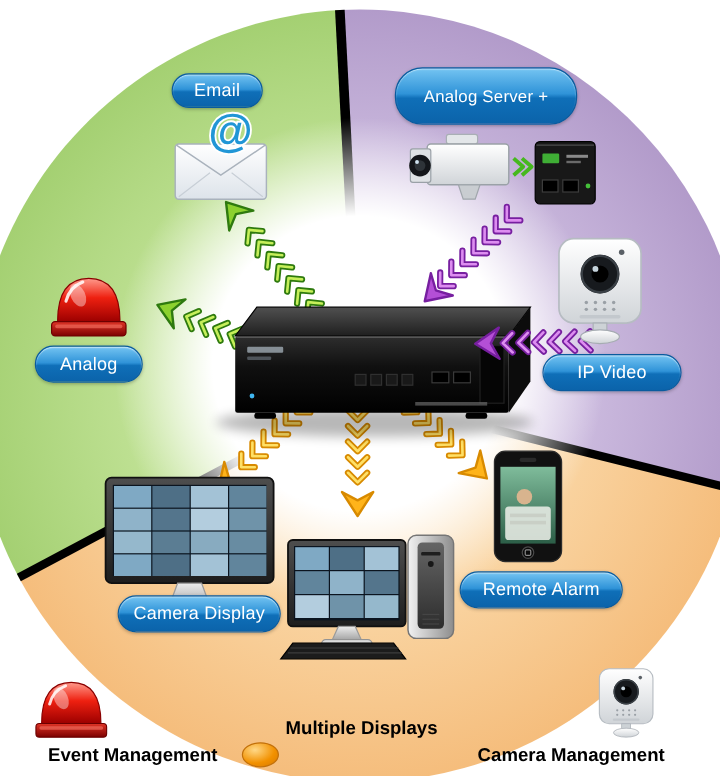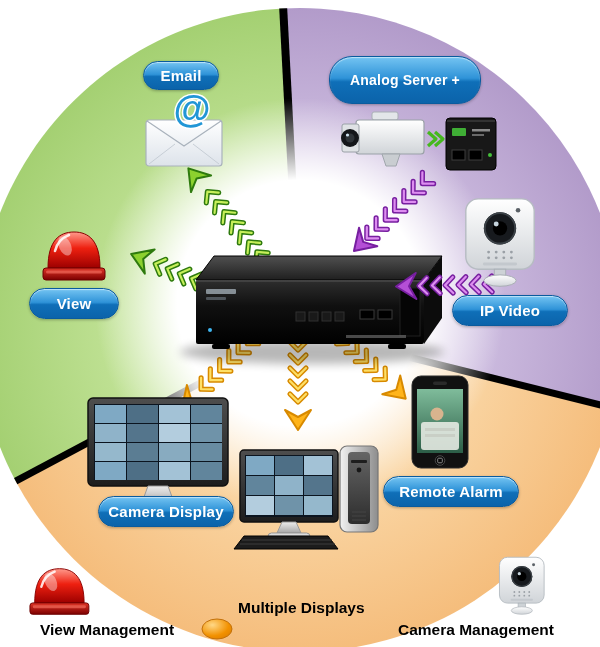--- a/index.html
+++ b/index.html
@@ -1,20 +1,20 @@
 <!DOCTYPE html>
 <html><head>
 <meta charset="utf-8">
 <style>
   html,body{margin:0;padding:0;background:#fff}
   .stage{position:relative;width:600px;height:647px;overflow:hidden;background:#fff;
          font-family:"Liberation Sans",sans-serif}
   .stage>svg{position:absolute;left:0;top:0}
   .pill{position:absolute;display:flex;align-items:center;justify-content:center;text-align:right;
-        color:#fff;font-weight:bold;font-size:15px;letter-spacing:.2px;
+        color:#fff;font-weight:normal;font-size:15px;letter-spacing:.2px;
         background:linear-gradient(180deg,#74c4f2 0%,#2f93d8 46%,#0f6fb8 54%,#0b63aa 100%);
         border-radius:999px;border:1px solid #0a5b9e;
         box-shadow:inset 0 1px 1px rgba(255,255,255,.55),0 1px 3px rgba(0,0,0,.28)}
   .pill.two-line{flex-direction:column;line-height:1.18;font-size:14px;border-radius:23px}
   .legend-label{position:absolute;font-weight:bold;font-size:15.5px;color:#000;white-space:nowrap}
 </style>
 </head>
 <body>
 
 <div class="stage">
@@ -300,21 +300,21 @@
 
     <use href="#alarm-beacon" transform="translate(29,563) scale(0.95)"></use>
     <ellipse cx="217" cy="629" rx="15" ry="10" fill="url(#discG)" stroke="#c2700a" stroke-width="1"></ellipse>
     <use href="#cube-cam" transform="translate(497,556) scale(0.62)"></use>
   </svg>
 
   <div class="pill" style="left:143px;top:61px;width:74px;height:27px">Email</div>
   <div class="pill two-line" style="left:329px;top:56px;width:150px;height:46px">
     <span>Analog Server +</span>
   </div>
-  <div class="pill" style="left:29px;top:288px;width:88px;height:29px">View</div>
+  <div class="pill" style="left:29px;top:288px;width:88px;height:29px">Analog</div>
   <div class="pill" style="left:452px;top:295px;width:114px;height:29px">IP Video</div>
   <div class="pill" style="left:98px;top:496px;width:134px;height:29px">Camera Display</div>
   <div class="pill" style="left:383px;top:476px;width:134px;height:29px">Remote Alarm</div>
 
-  <div class="legend-label" style="left:40px;top:621px">View Management</div>
+  <div class="legend-label" style="left:40px;top:621px">Event Management</div>
   <div class="legend-label" style="left:238px;top:599px">Multiple Displays</div>
   <div class="legend-label" style="left:398px;top:621px">Camera Management</div>
 </div>
 
 </body></html>

